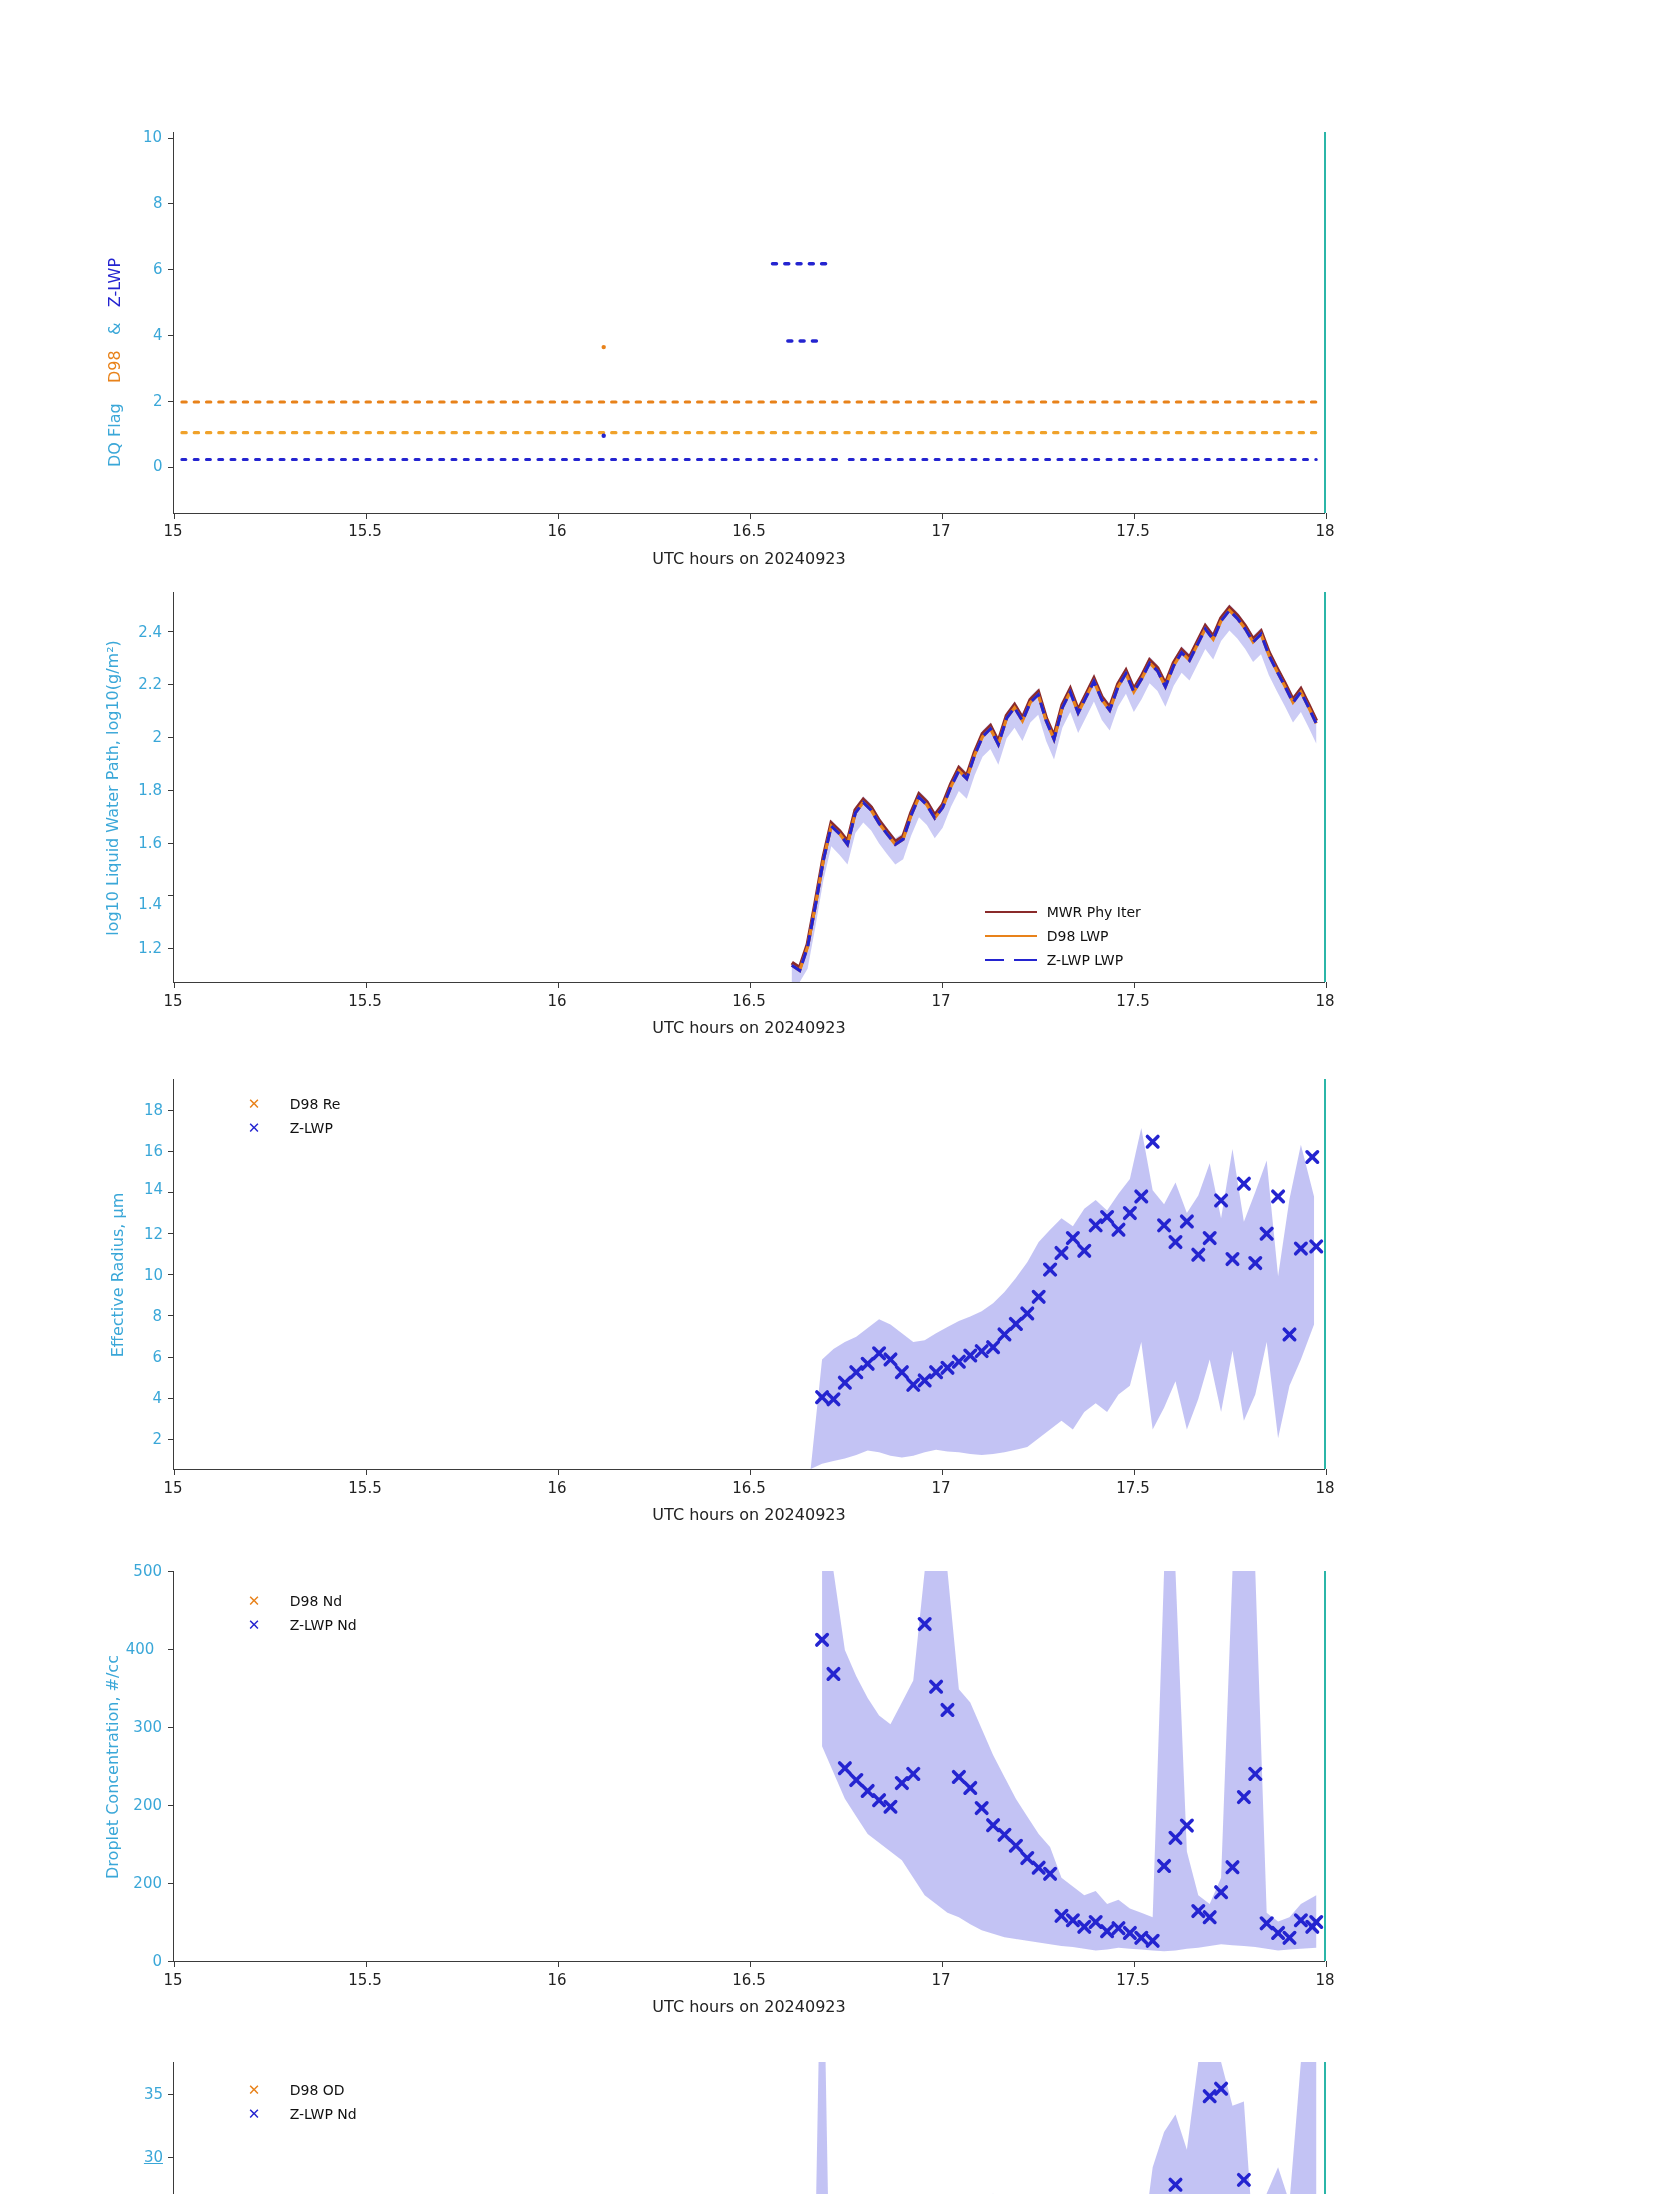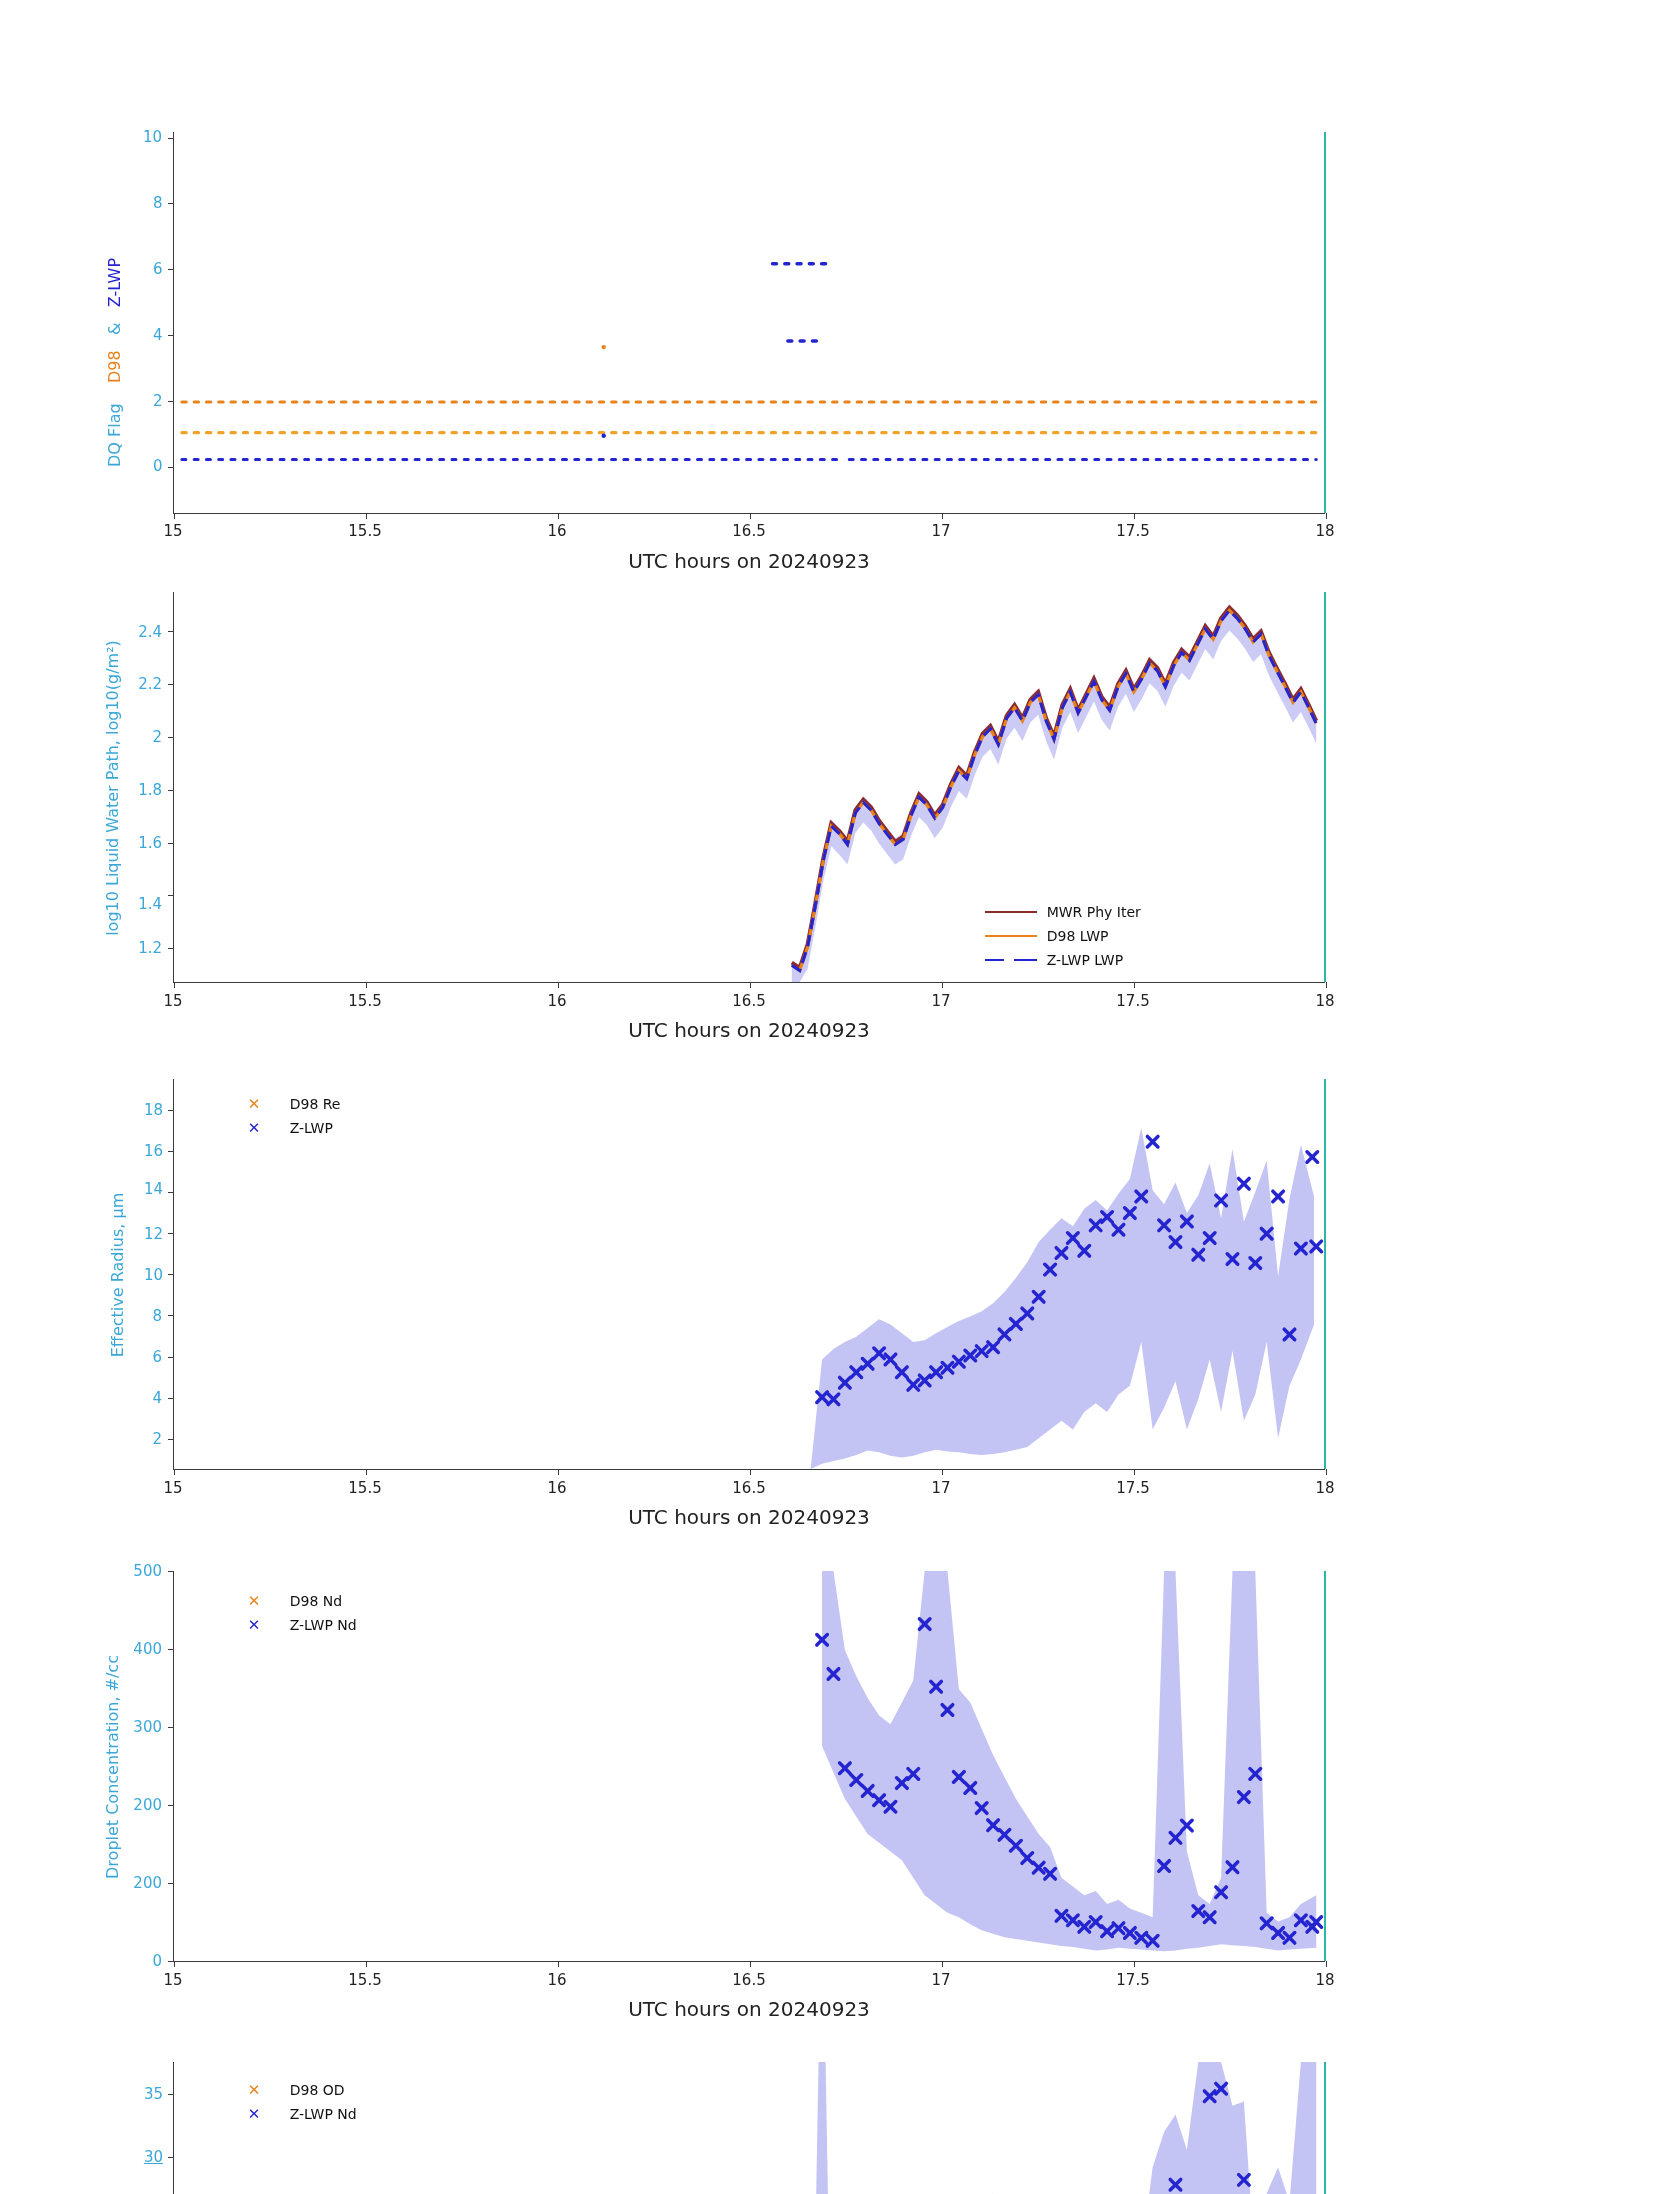--- a/index.html
+++ b/index.html
@@ -73,21 +73,21 @@
     position: absolute;
     transform: translateY(-50%);
     font-size: 15px;
     color: #3aa7d8;
     white-space: nowrap;
     text-align: right;
   }
   .xaxislabel {
     position: absolute;
     transform: translateX(-50%);
-    font-size: 20px;
+    font-size: 16px;
     color: #222;
     white-space: nowrap;
   }
   .yaxislabel {
     position: absolute;
     font-size: 16px;
     color: #3aa7d8;
     white-space: nowrap;
     transform-origin: 0 0;
   }
@@ -755,21 +755,21 @@
     <div class="xticklabel" style="left:749px;top:426px;">16.5</div>
     <div class="xticklabel" style="left:941px;top:426px;">17</div>
     <div class="xticklabel" style="left:1133px;top:426px;">17.5</div>
     <div class="xticklabel" style="left:1325px;top:426px;">18</div>
     <div class="xaxislabel" style="left:749px;top:452px;">UTC hours on 20240923</div>
 
     <div class="yticklabel" style="left:118px;width:44px;top:416px;">0</div>
     <div class="yticklabel" style="left:118px;width:44px;top:338px;">200</div>
     <div class="yticklabel" style="left:118px;width:44px;top:260px;">200</div>
     <div class="yticklabel" style="left:118px;width:44px;top:182px;">300</div>
-    <div class="yticklabel" style="left:118px;width:44px;top:104px;">400</div>
+    <div class="yticklabel" style="left:118px;width:44px;top:104px;text-align:center;">400</div>
     <div class="yticklabel" style="left:118px;width:44px;top:26px;">500</div>
 
     <div class="yaxislabel rot" style="left:103px;top:222px;">Droplet Concentration, #/cc</div>
   </div>
 
   <div class="panel" style="left:0;top:2036px;width:1679px;height:505px;">
     <div class="plot" style="left:173px;top:26px;width:1152px;height:391px;">
       <div class="rightedge"></div>
       <svg class="svgwrap" viewBox="0 0 2625 890" preserveAspectRatio="none">
         <path fill="#b9b9f2" fill-opacity="0.85" stroke="none" d="M1460,560 L1470,0 L1486,0 L1496,560 L1504,700 L1530,780 L1556,790 L1582,770 L1608,700 L1634,640 L1660,560 L1686,420 L1712,330 L1738,520 L1764,500 L1790,450 L1816,390 L1842,330 L1868,300 L1894,420 L1920,440 L1946,470 L1972,560 L1998,700 L2024,470 L2050,530 L2076,510 L2102,700 L2128,490 L2154,360 L2180,420 L2206,440 L2232,240 L2258,160 L2284,120 L2310,200 L2336,0 L2362,0 L2388,0 L2414,100 L2440,90 L2466,470 L2492,300 L2518,240 L2544,320 L2570,0 L2605,0

